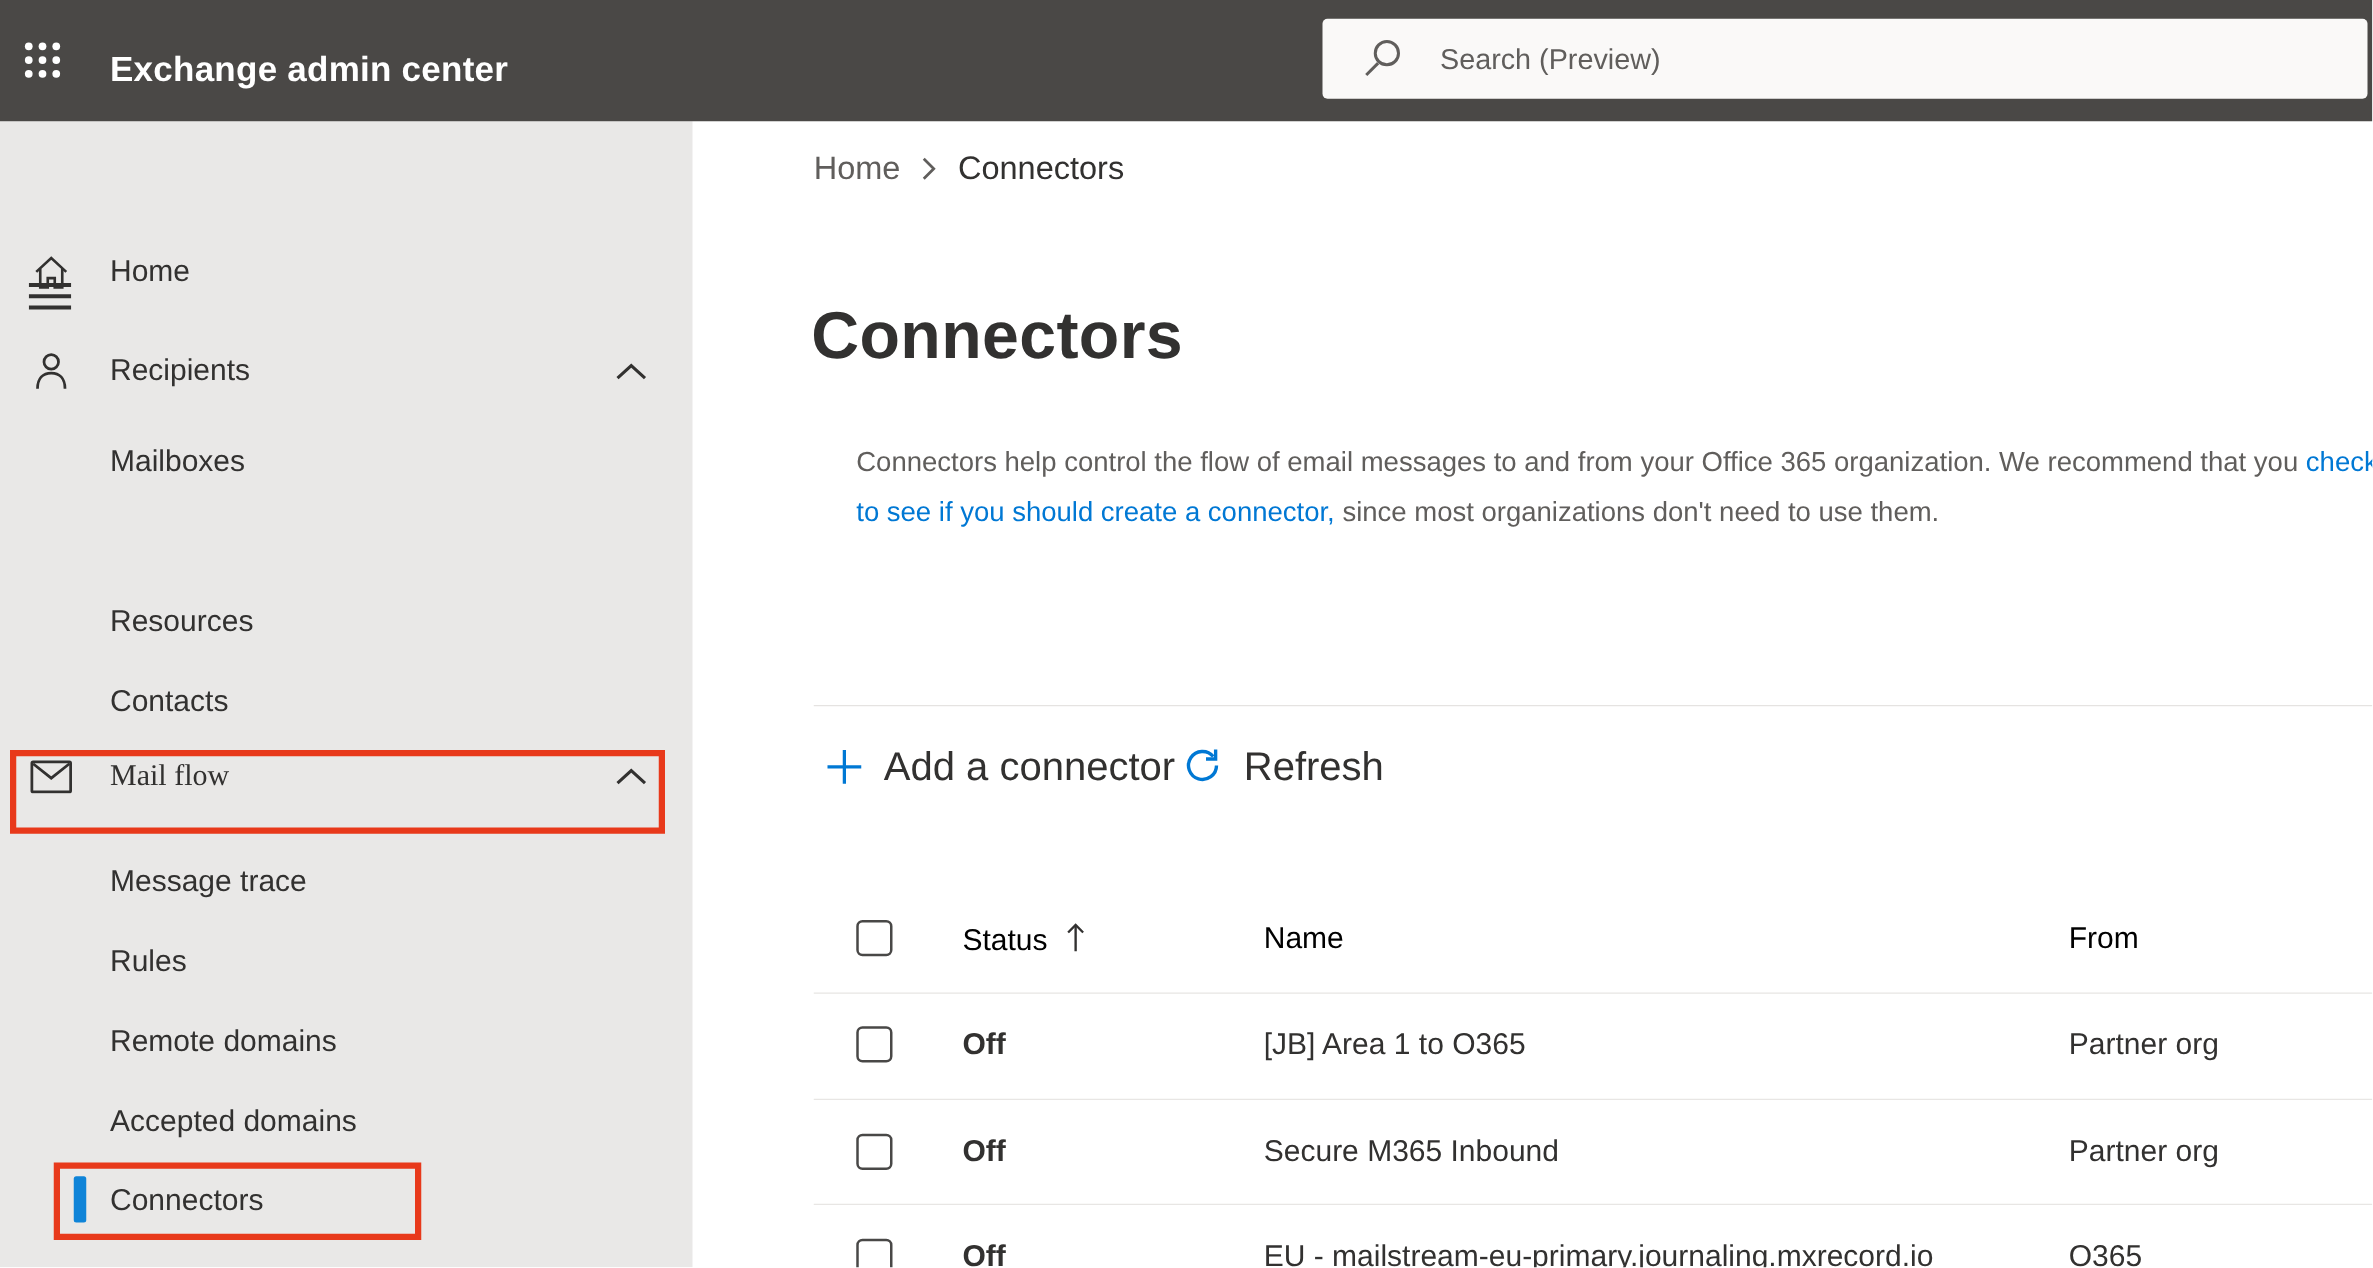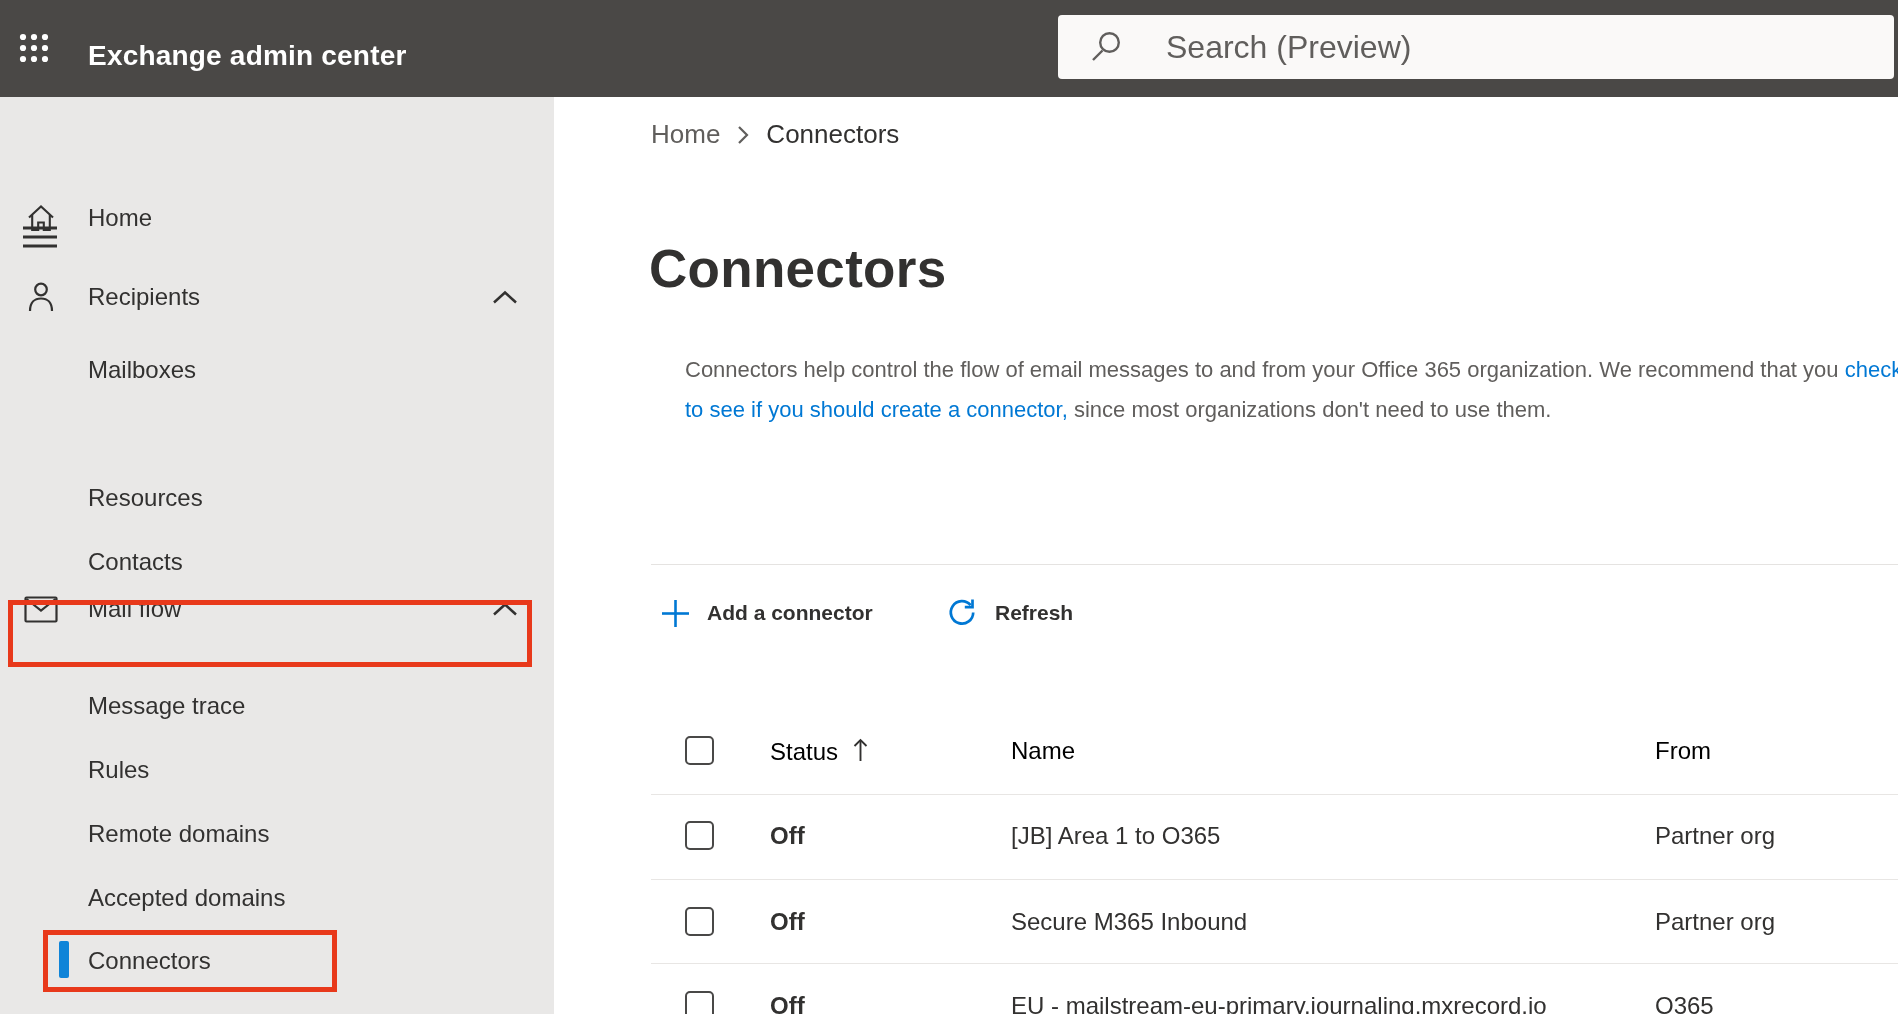--- a/index.html
+++ b/index.html
@@ -6,21 +6,21 @@
   html,body { width:1898px; height:1014px; }
   body { font-family:"Liberation Sans","DejaVu Sans",sans-serif; background:#fff; overflow:hidden; }
   .page { position:relative; width:1898px; height:1014px; background:#fff; overflow:hidden; }
   .abs { position:absolute; }
 
   
   .topbar { left:0; top:0; width:1898px; height:97px; background:#4a4846; z-index:20; }
   .waffle-btn { left:12px; top:26px; width:44px; height:44px; display:flex; align-items:center; justify-content:center; cursor:pointer; }
   .app-title { left:88px; top:0; height:112px; display:flex; align-items:center; color:#ffffff; font-size:28px; font-weight:600; letter-spacing:.2px; }
   .searchbox { left:1058px; right:4px; top:15px; height:64px; background:#faf9f8; border-radius:4px; display:flex; align-items:center; padding-left:30px; }
-  .searchbox input { border:none; outline:none; background:transparent; font-size:32px; color:#323130; margin-left:42px; width:600px; font-family:inherit; }
+  .searchbox input { border:none; outline:none; background:transparent; font-size:23px; color:#323130; margin-left:28px; width:600px; font-family:inherit; }
   .searchbox input::placeholder { color:#605e5c; opacity:1; }
 
   
   .sidebar { left:0; top:97px; width:554px; height:917px; background:#e9e8e7; z-index:5; }
   .hamburger { left:23px; top:124px; width:40px; height:32px; display:flex; align-items:center; cursor:pointer; }
   .nav-item { left:0; width:554px; height:56px; display:flex; align-items:center; cursor:pointer; color:#323130; font-size:24px; }
   .nav-item .nav-label { position:absolute; left:88px; }
   .nav-icon { position:absolute; left:24px; width:34px; display:flex; justify-content:center; color:#323130; }
   .nav-chevron { position:absolute; left:490px; width:30px; display:flex; justify-content:center; color:#323130; cursor:pointer; }
   .annotation { border:5px solid #e8391b; background:transparent; z-index:8; pointer-events:none; }
@@ -29,21 +29,21 @@
   
   .breadcrumb { left:651px; top:119px; display:flex; align-items:center; gap:16px; font-size:26px; }
   .crumb-home { color:#605e5c; cursor:pointer; }
   .crumb-current { color:#323130; }
   .page-title { left:649px; top:238px; font-size:53px; font-weight:700; color:#323130; letter-spacing:.3px; }
   .intro { left:685px; top:350px; width:1224px; font-size:22px; line-height:40px; color:#605e5c; }
   .intro a { color:#0078d4; text-decoration:none; cursor:pointer; }
 
   .divider { left:651px; right:0; height:1px; background:#e5e3e1; }
   .toolbar-btn { top:588px; height:50px; display:flex; align-items:center; gap:16px; cursor:pointer; }
-  .toolbar-btn .tb-label { font-size:21px; font-weight:700; color:#323130; }
+  .toolbar-btn .tb-label { font-size:32px; font-weight:400; color:#323130; }
   .tb-icon { display:flex; align-items:center; color:#0078d4; }
 
   
   .checkbox { width:29px; height:29px; border:2px solid #494847; border-radius:5px; background:#fff; cursor:pointer; }
   .cell { font-size:24px; color:#323130; line-height:29px; white-space:nowrap; }
   .hdr { color:#000000; }
   .status-off { font-weight:700; }
   .sort-icon { display:inline-block; vertical-align:-4px; margin-left:14px; color:#323130; }
   .row-line { background:#e8e6e4; }
 </style>
@@ -115,21 +115,21 @@
     <div class="abs nav-item" style="top:245px;">
       <span class="nav-label">Mailboxes</span>
     </div>
     <div class="abs nav-item" style="top:373px;">
       <span class="nav-label">Resources</span>
     </div>
     <div class="abs nav-item" style="top:437px;">
       <span class="nav-label">Contacts</span>
     </div>
 
-    <div class="abs nav-item" style="top:484px;">
+    <div class="abs nav-item" style="top:496px;font-family:Liberation Serif, serif;">
       <span class="nav-icon">
         <svg width="34" height="27" viewBox="0 0 34 27" fill="none" stroke="currentColor" stroke-width="2.2">
           <rect x="1.5" y="1.5" width="31" height="24" rx="1"></rect>
           <polyline points="2.5,3 17,14.5 31.5,3"></polyline>
         </svg>
       </span>
       <span class="nav-label">Mail flow</span>
       <span class="nav-chevron">
         <svg width="28" height="16" viewBox="0 0 28 16" fill="none" stroke="currentColor" stroke-width="2.5">
           <polyline points="3,13.5 14,3.5 25,13.5"></polyline>

